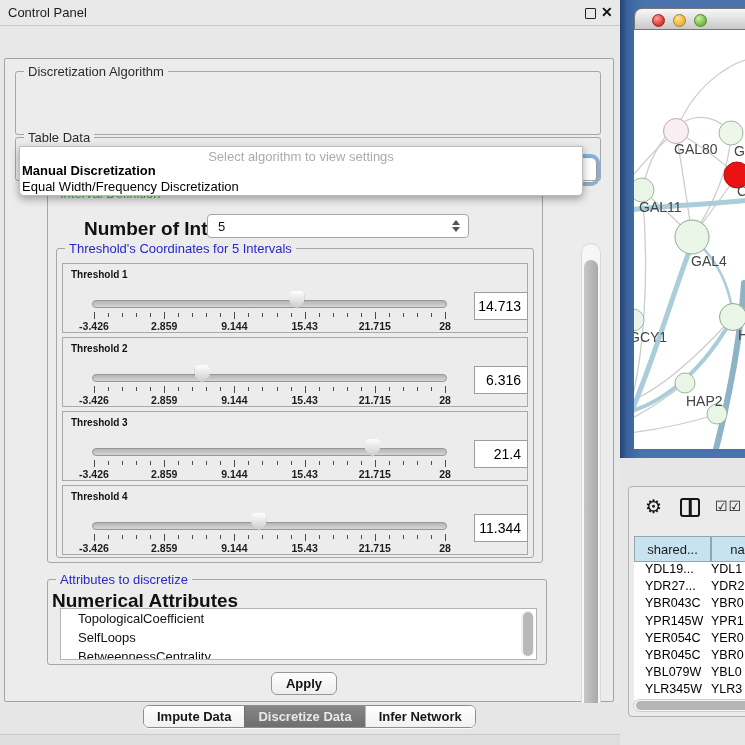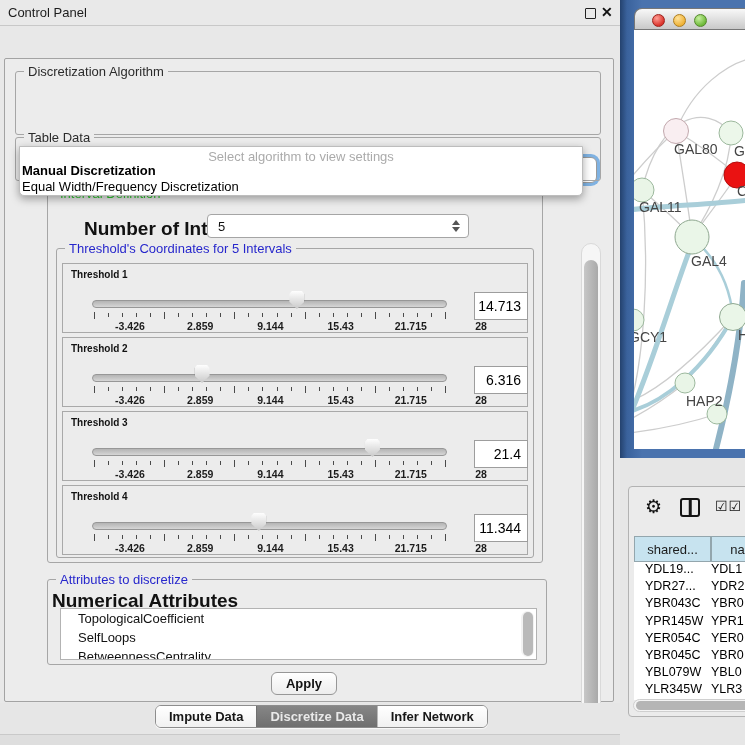--- a/index.html
+++ b/index.html
@@ -14,21 +14,21 @@
   .tb-close{position:absolute;left:601px;top:4px;font-size:14px;font-weight:bold;color:#111;cursor:default;}
   .tabrow{position:absolute;left:0;top:27px;width:620px;height:31px;background:#e8e8e8;}
   .seggroup{position:absolute;display:flex;height:23px;border:1px solid #8d8d8d;border-radius:6px;
             overflow:hidden;background:#fff;box-shadow:0 1px 1px rgba(255,255,255,.8);}
   .seg{display:flex;align-items:center;justify-content:center;gap:5px;padding:0 13px;
        font-size:13px;font-weight:bold;color:#171717;background:linear-gradient(#ffffff,#f1f1f1);cursor:default;white-space:nowrap;}
   .seg + .seg{border-left:1px solid #b9b9b9;}
   .seg.sel{background:linear-gradient(#868686,#6f6f6f);color:#e9e9e9;border-left-color:#6f6f6f;}
   .seg .nicon{width:13px;height:14px;display:inline-block;}
   #topTabs{left:84px;top:31px;}
-  #bottomTabs{left:143px;top:705px;margin-left:12px;}
+  #bottomTabs{left:143px;top:705px;}
   .panelbody{position:absolute;left:4px;top:58px;width:610px;height:644px;background:#ececec;
              border:1px solid #a3a3a3;border-radius:2px;}
   .group{position:absolute;border:1px solid #a6a6a6;border-radius:3px;}
   .gtitle{position:absolute;top:-8px;left:8px;background:#ececec;padding:0 4px;font-size:13px;color:#2b2b2b;}
   .gtitle.green{color:#2fca2f;}
   .gtitle.blue{color:#2727cc;}
   .combo{position:absolute;background:#fff;border:1px solid #a5a5a5;border-radius:4px;
          font-size:13px;color:#111;display:flex;align-items:center;padding-left:10px;cursor:default;}
   .combo .arrows{position:absolute;right:8px;top:50%;transform:translateY(-50%);display:flex;flex-direction:column;gap:2px;}
   .combo .arrows i{display:block;width:0;height:0;border-left:4px solid transparent;border-right:4px solid transparent;}
@@ -52,21 +52,21 @@
   .track{position:absolute;left:29px;top:36px;width:355px;height:8px;border-radius:4px;
          background:linear-gradient(#b4b4b4,#d6d6d6);border:1px solid #979797;}
   .thumb-sl{position:absolute;top:27px;width:15px;height:18px;
         background:linear-gradient(#fefefe,#c9c9c9);
         clip-path:polygon(50% 100%,0 60%,0 16%,16% 0,84% 0,100% 16%,100% 60%);
         filter:drop-shadow(0 0 1px #767676);}
   .ticks{position:absolute;left:31px;top:48px;width:351px;height:8px;}
   .tick{position:absolute;top:1px;width:1px;background:#4a4a4a;height:4px;}
   .tick.major{height:7px;top:0;}
   .ticklabels{position:absolute;left:31px;top:56px;width:351px;height:12px;}
-  .ticklabels span{position:absolute;transform:translateX(-50%);font-size:10.5px;font-weight:bold;color:#1c1c1c;white-space:nowrap;margin-left:36px;}
+  .ticklabels span{position:absolute;transform:translateX(-50%);font-size:10.5px;font-weight:bold;color:#1c1c1c;white-space:nowrap;}
   .valbox{position:absolute;left:411px;top:28px;width:54px;height:28px;background:#fff;border:1px solid #9d9d9d;
           font-size:14px;color:#000;text-align:right;line-height:26px;padding-right:6px;}
   .listbox{position:absolute;background:#fff;border:1px solid #b3b3b3;overflow:hidden;}
   .listbox .li{font-size:13px;color:#111;padding-left:17px;height:19px;line-height:19px;}
   .list-vscroll{position:absolute;right:2px;top:2px;width:13px;height:46px;background:#f2f2f2;border-radius:7px;}
   .list-vscroll .thumb{position:absolute;left:1.5px;top:1px;width:10px;height:44px;border-radius:6px;background:#b9b9b9;}
   .pushbtn{position:absolute;height:23px;background:linear-gradient(#ffffff,#ededed);border:1px solid #979797;
            border-radius:6px;font-size:13px;font-weight:bold;color:#111;text-align:center;line-height:21px;cursor:default;}
   .bottomstrip{position:absolute;left:0;top:703px;width:620px;height:42px;background:#e6e6e6;}
   .bottomstrip .edge{position:absolute;left:0;top:31px;width:620px;height:11px;background:#dedede;border-top:1px solid #c9c9c9;}

